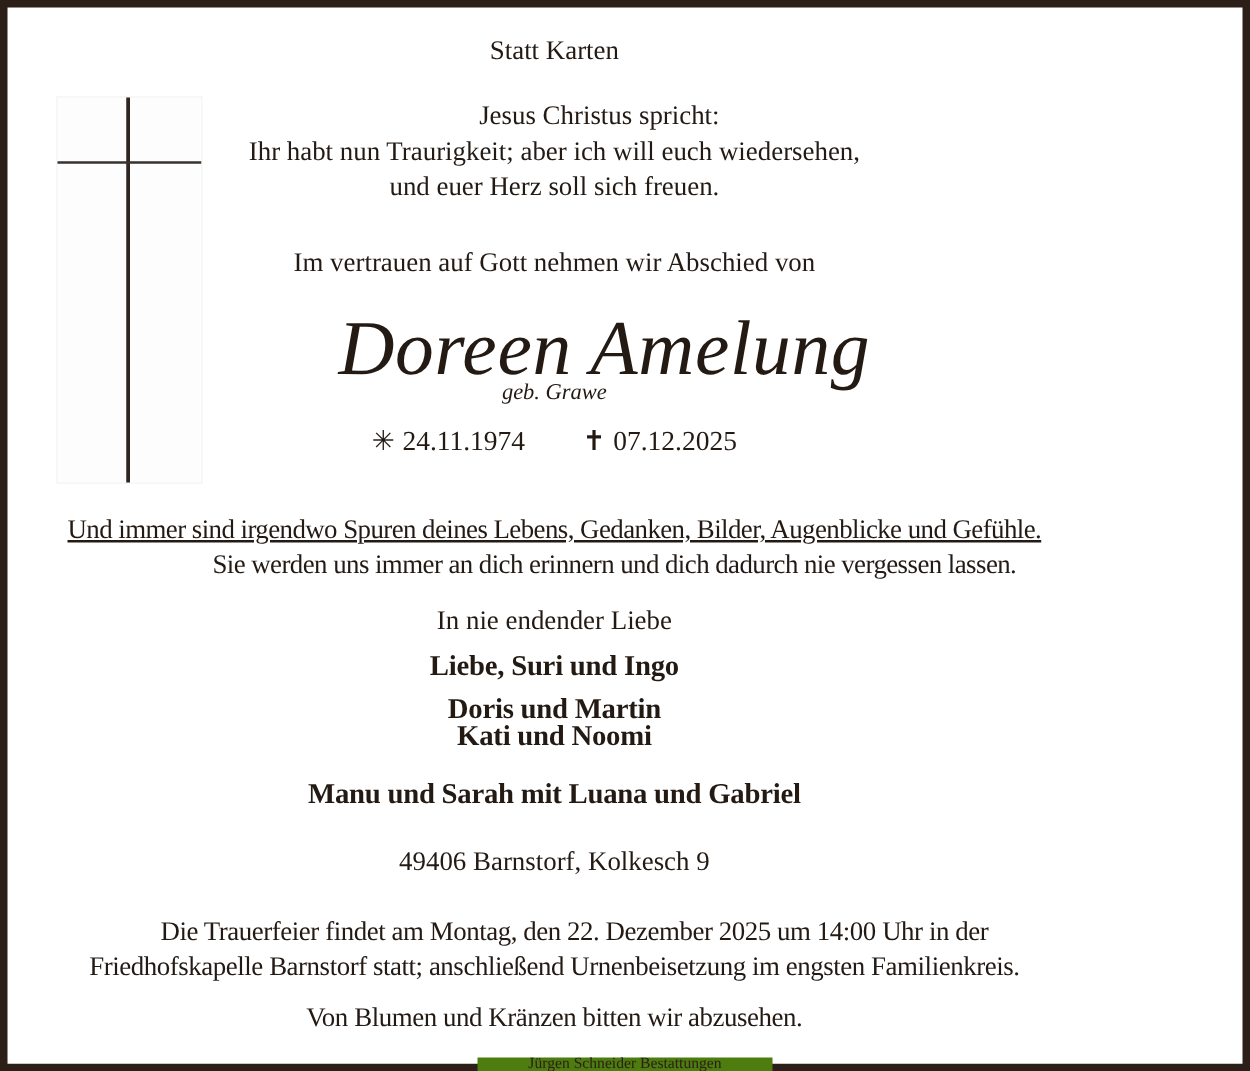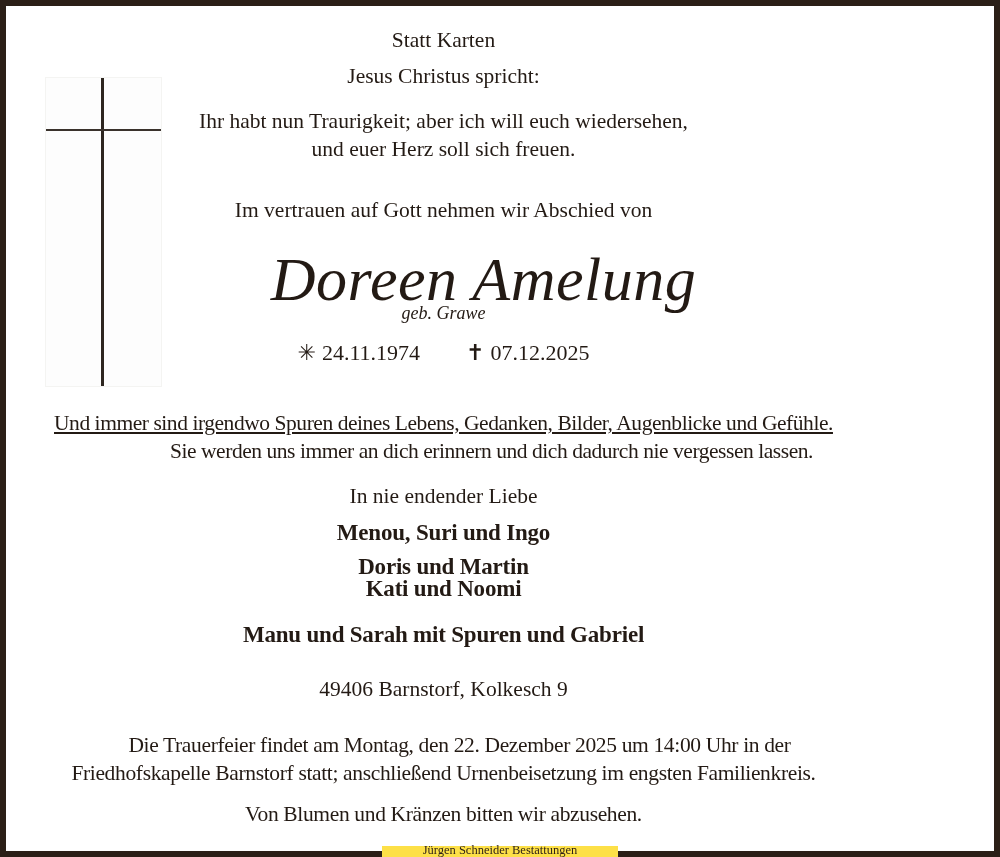--- a/index.html
+++ b/index.html
@@ -24,21 +24,21 @@
       box-sizing: border-box;
       border: 6px solid #2b1f17;
       background: #ffffff;
     }
     .footer-gap {
       position: absolute;
       left: 382px;
       width: 236px;
       bottom: 0;
       height: 11px;
-      background: #fde047;
+      background: #4d7c0f;
       display: flex;
       align-items: flex-end;
       justify-content: center;
     }
     .footer-label {
       font-size: 12.5px;
       line-height: 12px;
       color: #2b1f17;
       white-space: nowrap;
       position: relative;
@@ -112,43 +112,43 @@
 
 <div class="frame"></div>
 
 <div class="cross-box">
   <div class="cross-v"></div>
   <div class="cross-h"></div>
 </div>
 
 <div class="line regular" style="top:28px;">Statt Karten</div>
 
-<div class="line regular" style="top:64px;">Jesus Christus spricht:</div>
+<div class="line regular" style="top:80px;padding-left:36px;">Jesus Christus spricht:</div>
 <div class="line regular" style="top:109px;">Ihr habt nun Traurigkeit; aber ich will euch wiedersehen,</div>
 <div class="line regular" style="top:137px;">und euer Herz soll sich freuen.</div>
 
 <div class="line regular" style="top:198px;">Im vertrauen auf Gott nehmen wir Abschied von</div>
 
 <div class="line name" style="top:248px;padding-left:40px;">Doreen Amelung</div>
 
 <div class="line maiden" style="top:303px;">geb. Grawe</div>
 
 <div class="line dates" style="top:340px;">
   <span class="sym">✳</span><span>24.11.1974</span><span class="gap"></span><span class="sym">✝</span><span>07.12.2025</span>
 </div>
 
 <div class="line condensed" style="top:411px;text-decoration:underline;">Und immer sind irgendwo Spuren deines Lebens, Gedanken, Bilder, Augenblicke und Gefühle.</div>
 <div class="line condensed" style="top:439px;padding-left:48px;">Sie werden uns immer an dich erinnern und dich dadurch nie vergessen lassen.</div>
 
 <div class="line regular" style="top:484px;">In nie endender Liebe</div>
 
-<div class="line bold" style="top:520px;">Menou, Suri und Ingo</div>
+<div class="line bold" style="top:520px;">Liebe, Suri und Ingo</div>
 <div class="line bold" style="top:554px;">Doris und Martin</div>
 <div class="line bold" style="top:576px;">Kati und Noomi</div>
-<div class="line bold" style="top:622px;">Manu und Sarah mit Spuren und Gabriel</div>
+<div class="line bold" style="top:622px;">Manu und Sarah mit Luana und Gabriel</div>
 
 <div class="line regular" style="top:677px;text-align:center;">49406 Barnstorf, Kolkesch 9</div>
 
 <div class="line condensed2" style="top:733px;margin-left:16px;">Die Trauerfeier findet am Montag, den 22. Dezember 2025 um 14:00 Uhr in der</div>
 <div class="line condensed2" style="top:761px;">Friedhofskapelle Barnstorf statt; anschließend Urnenbeisetzung im engsten Familienkreis.</div>
 
 <div class="line condensed2" style="top:802px;text-align:center;">Von Blumen und Kränzen bitten wir abzusehen.</div>
 
 <div class="footer-gap">
   <span class="footer-label">Jürgen Schneider Bestattungen</span>

